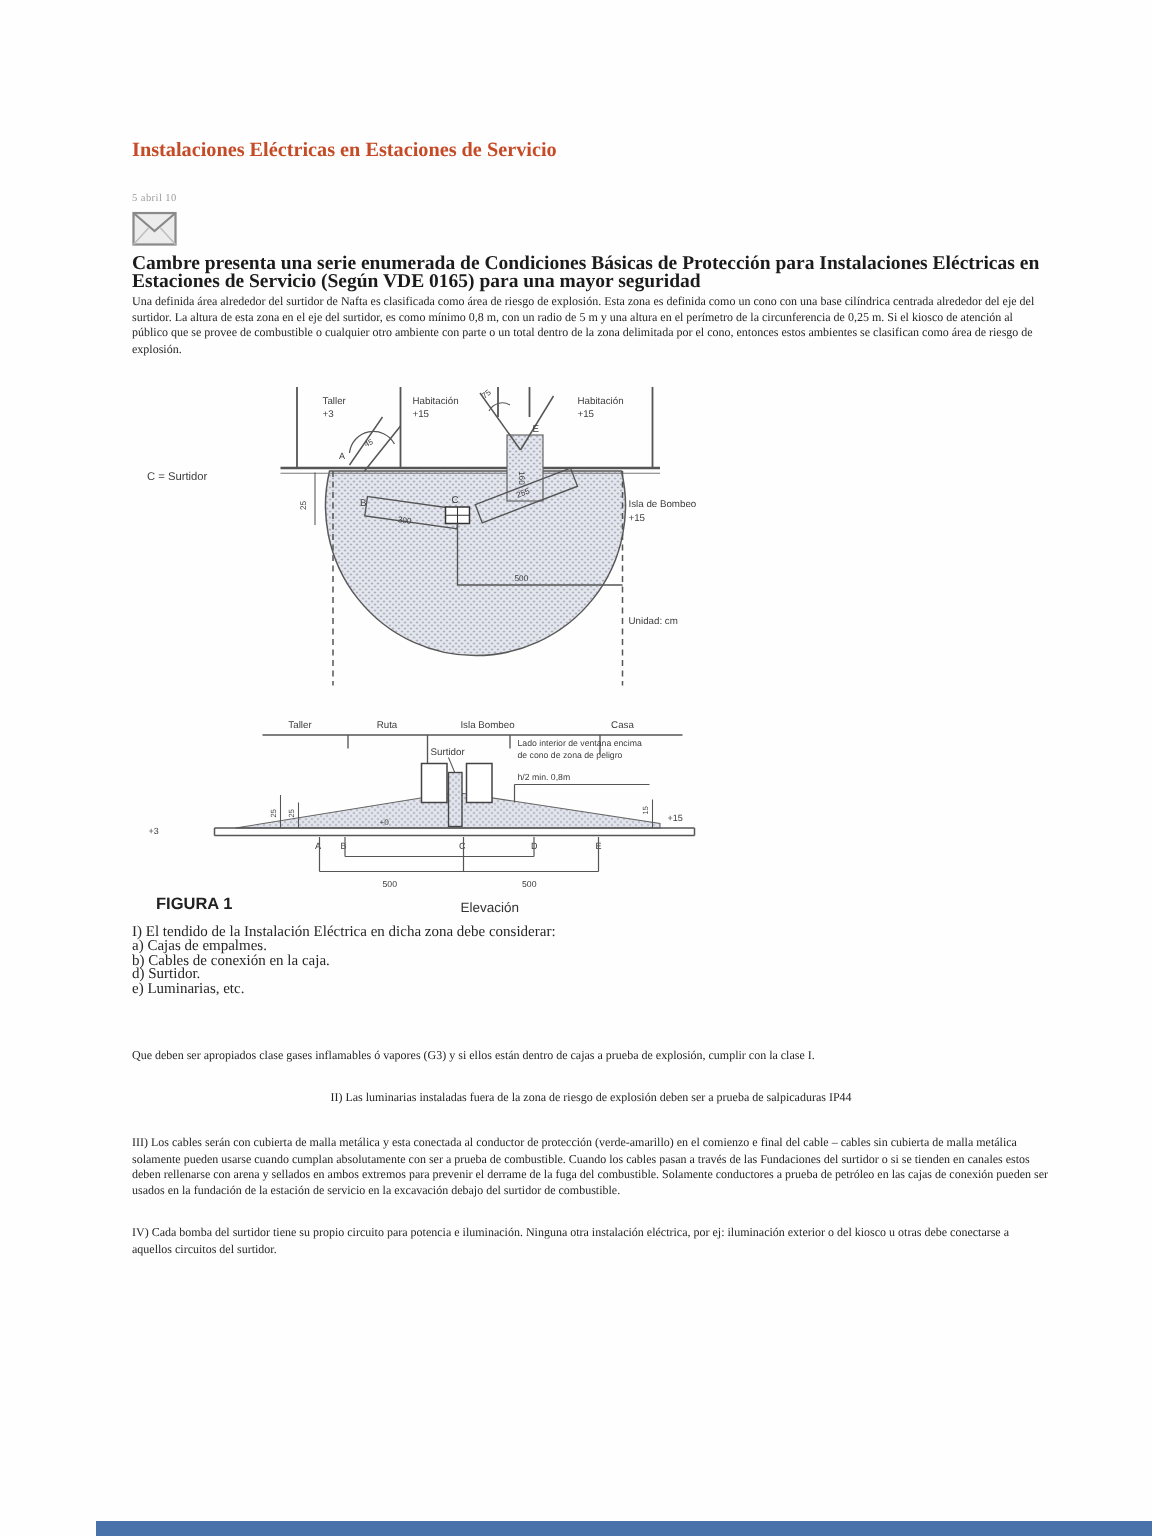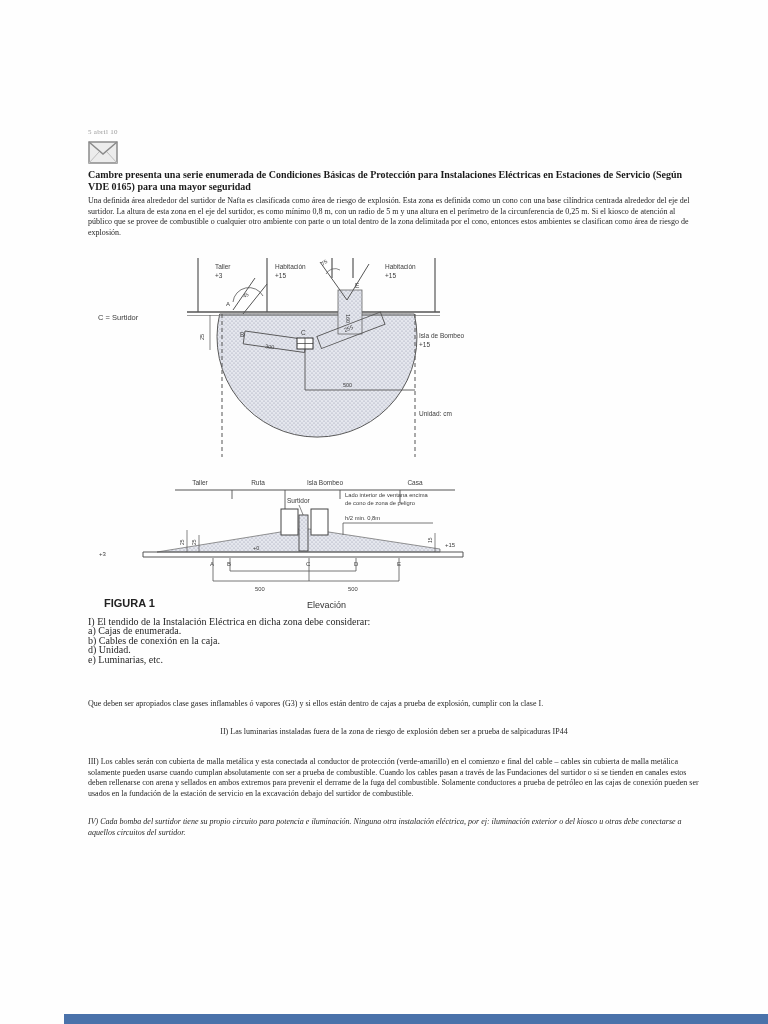--- a/index.html
+++ b/index.html
@@ -2,41 +2,42 @@
 <html><head>
 <meta charset="utf-8">
 <style>
   html,body{margin:0;padding:0;}
   body{width:768px;height:1024px;background:#ffffff;font-family:"Liberation Serif",serif;color:#1b1b1b;}
   .page{position:relative;width:768px;height:1024px;background:#fefefe;overflow:hidden;}
   .abs{position:absolute;}
   .title{left:88px;top:92px;width:620px;font-size:13.5px;font-weight:bold;color:#c54a26;}
   .date{left:88px;top:128px;font-size:7px;color:#9a9a9a;letter-spacing:.3px;}
   .mailicon{left:88px;top:141px;width:30px;height:23px;}
-  .intro{left:88px;top:169px;width:612px;font-size:10px;font-weight:bold;line-height:11.5px;}
+  .intro{left:88px;top:169px;width:612px;font-size:13px;font-weight:bold;line-height:11.5px;}
   .body-p{width:612px;font-size:8px;line-height:10.5px;color:#262626;}
   .p1{left:88px;top:196px;}
   .pnote{left:88px;top:699px;}
   .p2{left:88px;top:727px;text-align:center;}
   .p3{left:88px;top:757px;}
-  .p4{left:88px;top:817px;font-style:italic;}
+  .p4{left:88px;top:817px;}
   .list{left:88px;top:617px;width:612px;font-size:10px;line-height:9.4px;color:#262626;}
   .list div{margin:0;}
   .figcap{left:104px;top:597px;font-family:"Liberation Sans",sans-serif;font-size:11px;font-weight:bold;color:#222;}
   .figview{left:287px;top:600px;font-family:"Liberation Sans",sans-serif;font-size:9px;color:#333;margin-left:20px;}
   .footerbar{left:64px;top:1014px;width:704px;height:10px;background:#4a72aa;}
   svg text{font-family:"Liberation Sans",sans-serif;fill:#3c3c3c;}
   .dsvg{left:95px;top:252px;}
   .esvg{left:95px;top:473px;}
 </style>
 </head>
 <body>
 
 <div class="page">
 
+  <div class="abs title">Instalaciones Eléctricas en Estaciones de Servicio</div>
   <div class="abs date">5 abril 10</div>
 
   <svg class="abs mailicon" viewBox="0 0 30 23">
     <rect x="1" y="1" width="28" height="21" fill="#ececec" stroke="#8a8a8a" stroke-width="1.5"></rect>
     <path d="M1,1 L15,13 L29,1" fill="none" stroke="#8a8a8a" stroke-width="1.5"></path>
     <path d="M1,22 L11,11 M29,22 L19,11" fill="none" stroke="#bdbdbd" stroke-width="1"></path>
   </svg>
 
   <div class="abs intro">Cambre presenta una serie enumerada de Condiciones Básicas de Protección para Instalaciones Eléctricas en Estaciones de Servicio (Según VDE 0165) para una mayor seguridad</div>
   <div class="abs body-p p1">Una definida área alrededor del surtidor de Nafta es clasificada como área de riesgo de explosión. Esta zona es definida como un cono con una base cilíndrica centrada alrededor del eje del surtidor. La altura de esta zona en el eje del surtidor, es como mínimo 0,8 m, con un radio de 5 m y una altura en el perímetro de la circunferencia de 0,25 m. Si el kiosco de atención al público que se provee de combustible o cualquier otro ambiente con parte o un total dentro de la zona delimitada por el cono, entonces estos ambientes se clasifican como área de riesgo de explosión.</div>
@@ -180,23 +181,23 @@
     <line x1="118" y1="108" x2="304" y2="108" stroke="#555" stroke-width="0.8"></line>
     <text x="160" y="118" font-size="5.8">500</text>
     <text x="253" y="118" font-size="5.8">500</text>
   </svg>
 
   <div class="abs figcap">FIGURA 1</div>
   <div class="abs figview">Elevación</div>
 
   <div class="abs list">
     <div>I) El tendido de la Instalación Eléctrica en dicha zona debe considerar:</div>
-    <div>a) Cajas de enumerada.</div>
+    <div>a) Cajas de empalmes.</div>
     <div>b) Cables de conexión en la caja.</div>
-    <div>d) Unidad.</div>
+    <div>d) Surtidor.</div>
     <div>e) Luminarias, etc.</div>
   </div>
 
   <div class="abs body-p pnote">Que deben ser apropiados clase gases inflamables ó vapores (G3) y si ellos están dentro de cajas a prueba de explosión, cumplir con la clase I.</div>
   <div class="abs body-p p2">II) Las luminarias instaladas fuera de la zona de riesgo de explosión deben ser a prueba de salpicaduras IP44</div>
   <div class="abs body-p p3">III) Los cables serán con cubierta de malla metálica y esta conectada al conductor de protección (verde-amarillo) en el comienzo e final del cable – cables sin cubierta de malla metálica solamente pueden usarse cuando cumplan absolutamente con ser a prueba de combustible. Cuando los cables pasan a través de las Fundaciones del surtidor o si se tienden en canales estos deben rellenarse con arena y sellados en ambos extremos para prevenir el derrame de la fuga del combustible. Solamente conductores a prueba de petróleo en las cajas de conexión pueden ser usados en la fundación de la estación de servicio en la excavación debajo del surtidor de combustible.</div>
   <div class="abs body-p p4">IV) Cada bomba del surtidor tiene su propio circuito para potencia e iluminación. Ninguna otra instalación eléctrica, por ej: iluminación exterior o del kiosco u otras debe conectarse a aquellos circuitos del surtidor.</div>
 
   <div class="abs footerbar"></div>
 </div>

